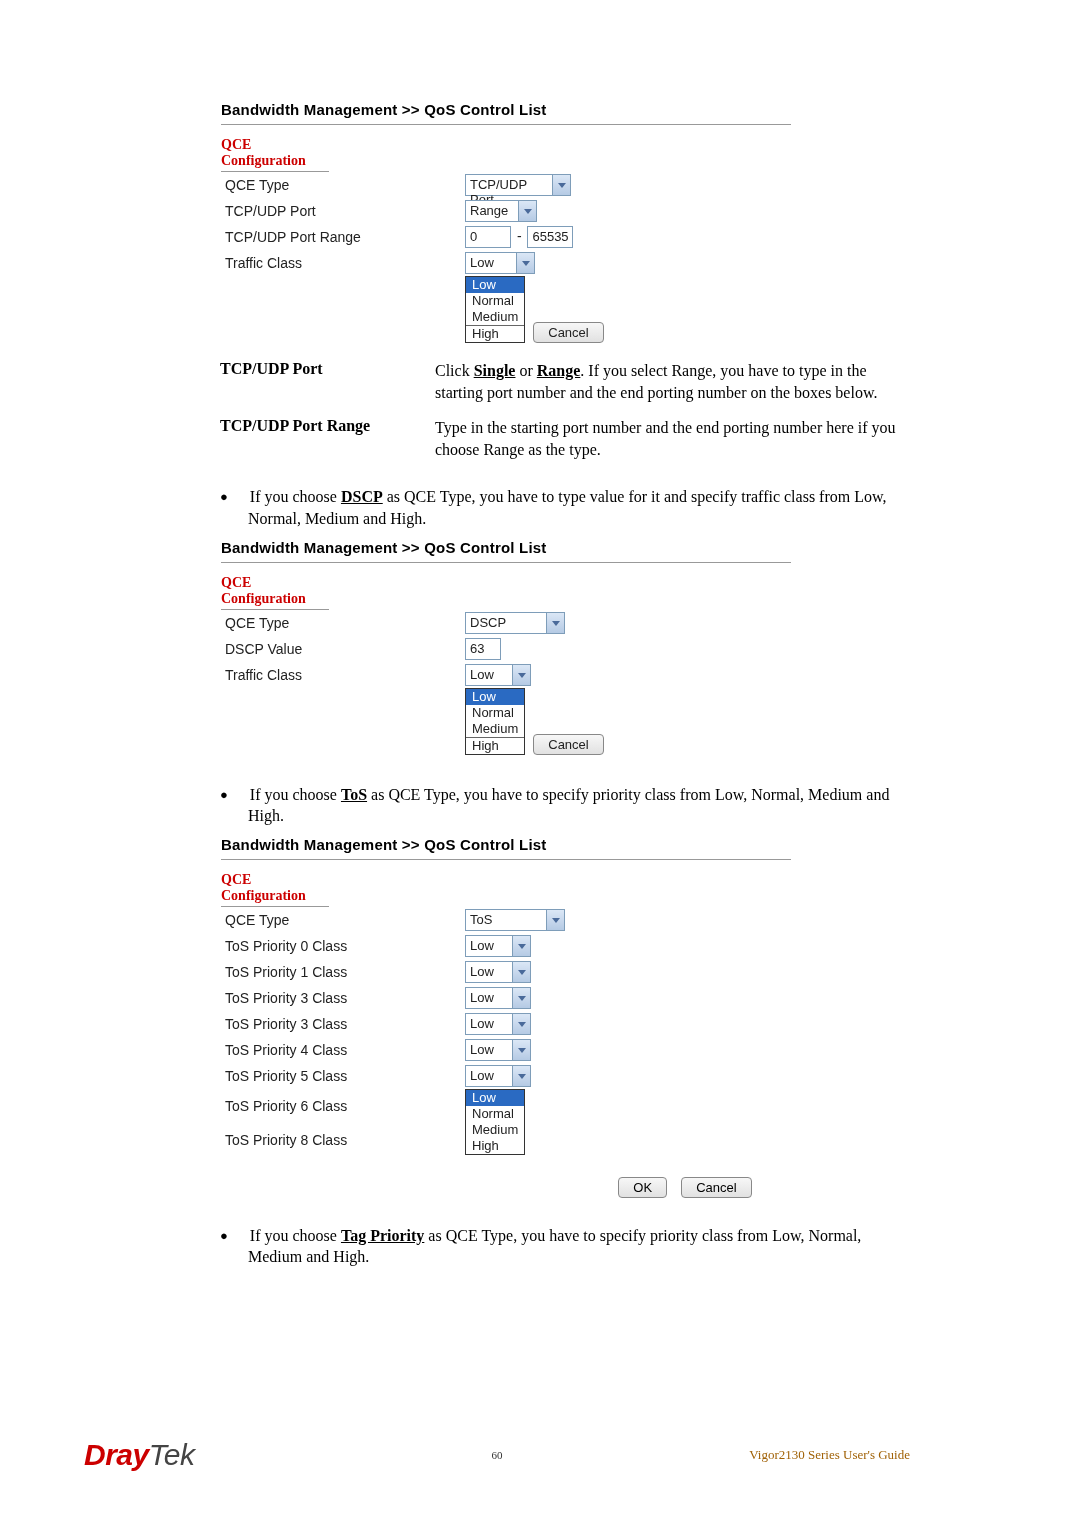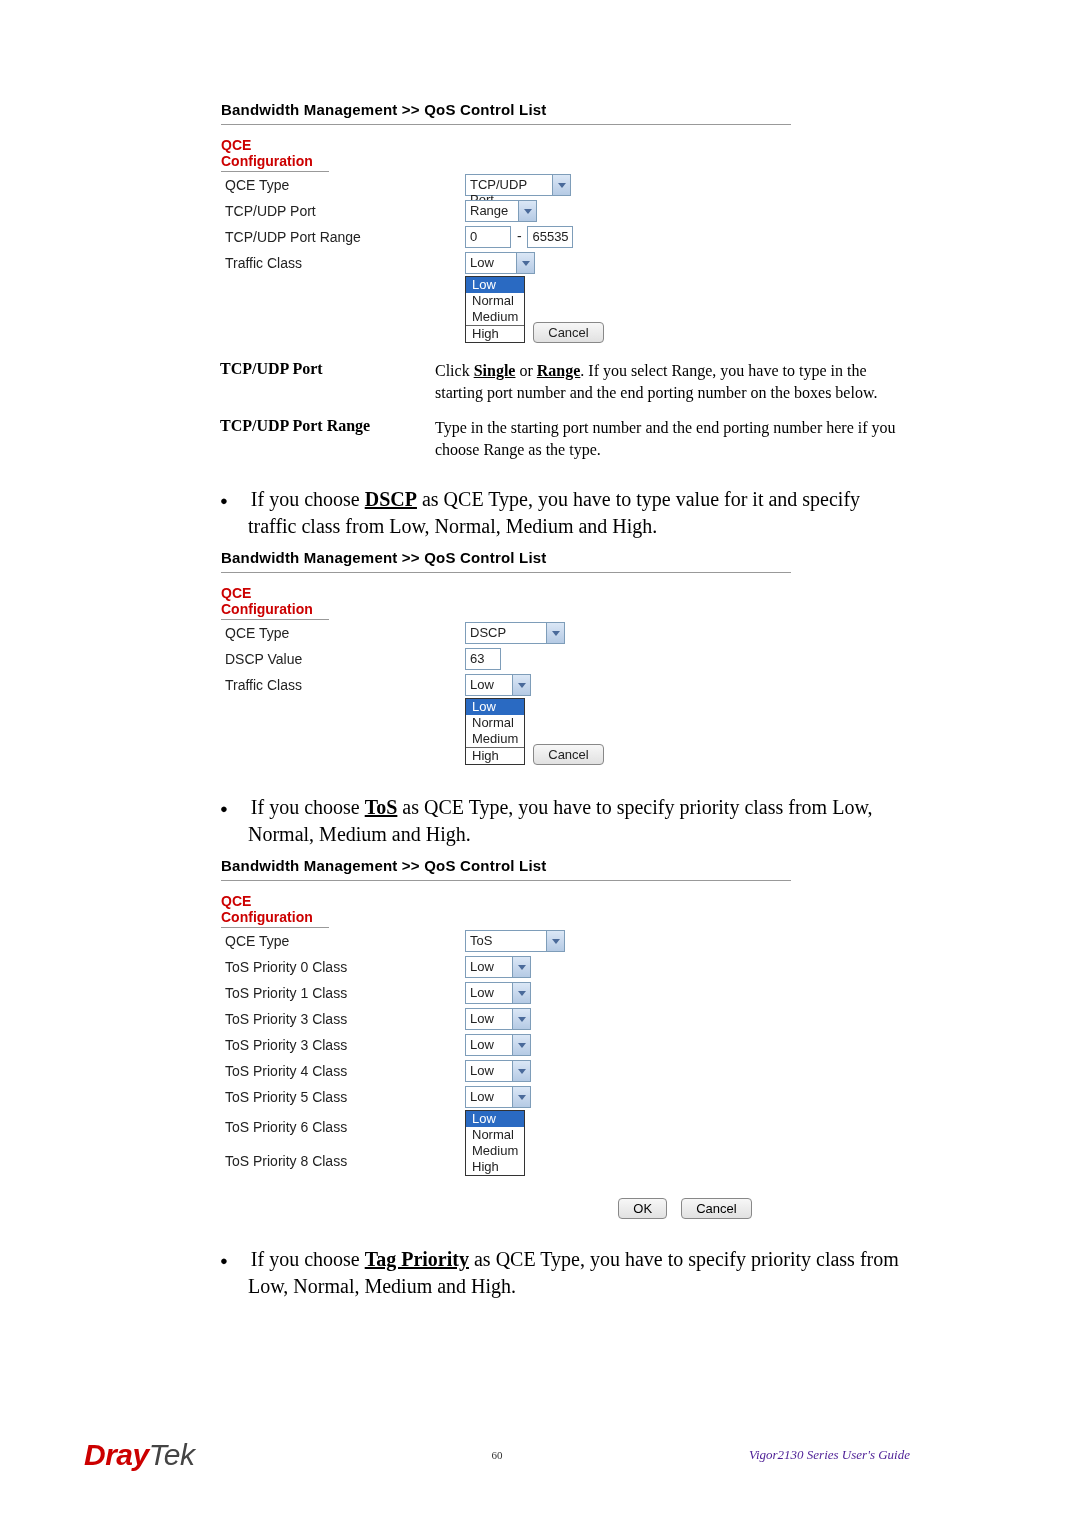--- a/index.html
+++ b/index.html
@@ -2,21 +2,21 @@
 <html><head>
 <meta charset="utf-8">
 <style>
   * { box-sizing: border-box; margin: 0; padding: 0; }
   body { width: 1080px; height: 1528px; background: #fff; font-family: "Times New Roman", serif; position: relative; }
   .page { padding: 100px 170px 40px 220px; }
 
   
   .panel { border: 1px solid #fff; margin-bottom: 10px; }
   .breadcrumb { font-family: Arial, sans-serif; font-size: 15px; font-weight: bold; color: #000000; padding-bottom: 6px; border-bottom: 1px solid #999; margin-bottom: 12px; letter-spacing: 0.2px; width: 570px; }
-  .section-h { font-family: Liberation Sans, sans-serif; font-size: 14px; font-weight: bold; color: #cc0000; border-bottom: 1px solid #999; padding-bottom: 2px; margin-bottom: 0; }
+  .section-h { font-family: Liberation Serif, serif; font-size: 14px; font-weight: bold; color: #cc0000; border-bottom: 1px solid #999; padding-bottom: 2px; margin-bottom: 0; }
 
   .cfg-table { width: 630px; border-collapse: collapse; margin-top: 0; }
   .cfg-table td { font-family: Arial, sans-serif; font-size: 14px; color: #222; padding: 2px 4px; vertical-align: middle; height: 24px; }
   .cfg-table td.label { width: 240px; }
 
   .faux-select, .faux-input { display: inline-block; height: 22px; border: 1px solid #7e9db9; background: #fff; font-family: Arial, sans-serif; font-size: 13px; padding: 2px 4px; vertical-align: middle; }
   .faux-select { position: relative; padding-right: 20px; }
   .faux-select .sd { position: absolute; right: 0; top: 0; width: 18px; height: 20px; background: linear-gradient(#dbe7f6,#b5cae4); border-left: 1px solid #7e9db9; }
   .faux-select .sd::after { content: ""; position: absolute; left: 5px; top: 8px; border-left: 4px solid transparent; border-right: 4px solid transparent; border-top: 5px solid #4a6a9a; }
   .faux-input { width: 46px; }
@@ -25,31 +25,31 @@
 
   .dropdown-open { display: inline-block; border: 1px solid #333; background: #fff; font-family: Arial, sans-serif; font-size: 13px; }
   .dropdown-open .opt { padding: 0 6px; line-height: 16px; }
   .dropdown-open .opt.sel { background: #2a6ac2; color: #fff; }
   .btn { display: inline-block; border: 1px solid #888; background: linear-gradient(#f7f7f7,#e1e1e1); font-family: Arial, sans-serif; font-size: 13px; padding: 2px 14px; cursor: pointer; border-radius: 4px; }
 
   
   .desc-row { display: flex; margin: 14px 0 6px 0; }
   .desc-row .t { width: 215px; font-weight: bold; font-size: 16px; }
   .desc-row .d { flex: 1; font-size: 16px; line-height: 1.35; }
-  .bullet-p { font-size: 20px; line-height: 1.35; margin: 26px 0 8px 0; padding-left: 28px; text-indent: -28px; }
+  .bullet-p { font-size: 16px; line-height: 1.35; margin: 26px 0 8px 0; padding-left: 28px; text-indent: -28px; }
   .bullet-p::before { content: "\25CF"; font-size: 13px; padding-right: 18px; position: relative; top: -1px; }
   .bold { font-weight: bold; text-decoration: underline; }
 
   
   .footer { position: absolute; left: 84px; right: 170px; bottom: 56px; display: flex; align-items: center; justify-content: space-between; }
   .logo { font-family: Arial, sans-serif; font-size: 30px; font-weight: bold; color: #cc0000; letter-spacing: -0.5px; }
   .logo .t1 { font-style: italic; }
   .logo .t2 { color: #444; font-style: italic; font-weight: normal; }
   .pgnum { font-family: Liberation Serif, serif; font-size: 11px; color: #333; position: absolute; left: 50%; transform: translateX(-50%); }
-  .guide { font-family: "Times New Roman", serif; font-style: italic; font-size: 13px; color: #4c1d95; }
+  .guide { font-family: "Times New Roman", serif; font-size: 13px; color: #a16207; }
 
   .sec-wrap { margin-left: 0px; }
   .center-btn-row { text-align: center; padding-left: 240px; margin-top: 20px; }
 </style>
 </head>
 <body>
 
 <div class="page">
 
   <div class="panel">

